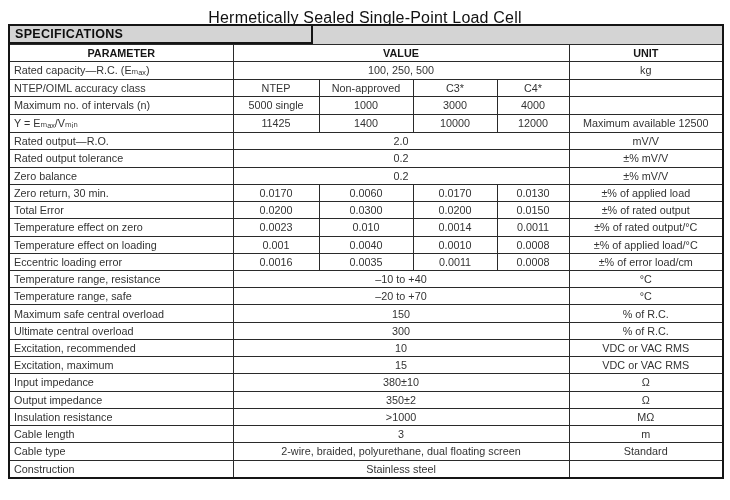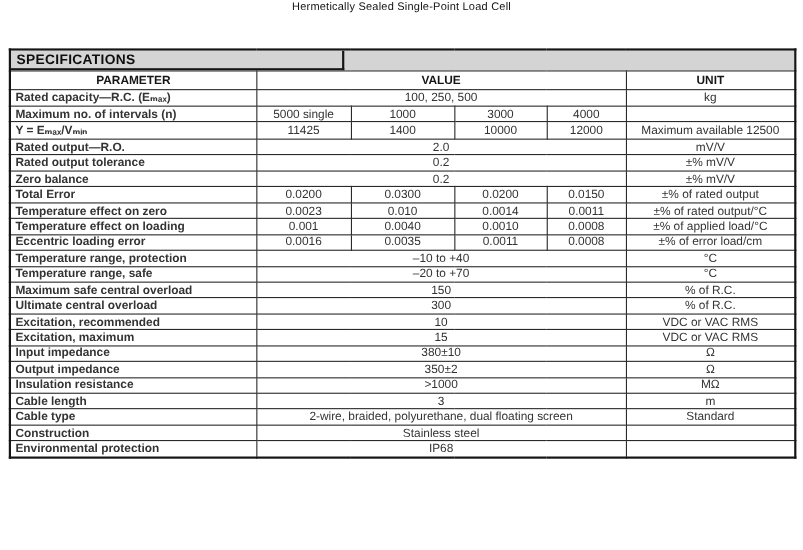--- a/index.html
+++ b/index.html
@@ -6,31 +6,31 @@
     margin: 0;
     padding: 0;
     width: 730px;
     height: 500px;
     background: #ffffff;
     font-family: "Liberation Sans", "DejaVu Sans", sans-serif;
     overflow: hidden;
   }
   .page-title {
     text-align: center;
-    padding-top: 1px;
-    font-size: 10px;
+    padding-top: 9px;
+    font-size: 16px;
     color: #121212;
     letter-spacing: 0.2px;
   }
   table.spec-table {
     position: absolute;
     left: 8px;
-    top: 44px;
+    top: 24px;
     width: 714px;
-    height: 373px;
+    height: 455px;
     border-collapse: collapse;
     table-layout: fixed;
     border: 2px solid #151515;
   }
   table.spec-table td {
     border: 1px solid #2a2a2a;
     font-size: 10.8px;
     padding: 0 4px;
     overflow: hidden;
     white-space: nowrap;
@@ -56,21 +56,21 @@
     color: #0e0e0e;
     letter-spacing: 0.3px;
   }
   tr.head-row { height: 17px; }
   tr.head-row td {
     font-weight: bold;
     text-align: center;
     color: #161616;
   }
   td.param-cell {
-    font-weight: bold;
+    font-weight: normal;
     text-align: left;
     color: #1c1c1c;
     padding-left: 5px;
   }
   td.value-cell, td.unit-cell {
     text-align: center;
   }
 </style>
 </head>
 <body>
@@ -96,20 +96,28 @@
       <td>PARAMETER</td>
       <td colspan="4">VALUE</td>
       <td>UNIT</td>
     </tr>
   <tr>
         <td class="param-cell">Rated capacity—R.C. (Eₘₐₓ)</td>
         <td class="value-cell" colspan="4">100, 250, 500</td>
         <td class="unit-cell">kg</td>
       </tr>
       <tr>
+        <td class="param-cell">NTEP/OIML accuracy class</td>
+        <td class="value-cell">NTEP</td>
+        <td class="value-cell">Non-approved</td>
+        <td class="value-cell">C3*</td>
+        <td class="value-cell">C4*</td>
+        <td class="unit-cell"></td>
+      </tr>
+      <tr>
         <td class="param-cell">Maximum no. of intervals (n)</td>
         <td class="value-cell">5000 single</td>
         <td class="value-cell">1000</td>
         <td class="value-cell">3000</td>
         <td class="value-cell">4000</td>
         <td class="unit-cell"></td>
       </tr>
       <tr>
         <td class="param-cell">Y = Eₘₐₓ/Vₘᵢₙ</td>
         <td class="value-cell">11425</td>
@@ -127,20 +135,28 @@
         <td class="param-cell">Rated output tolerance</td>
         <td class="value-cell" colspan="4">0.2</td>
         <td class="unit-cell">±% mV/V</td>
       </tr>
       <tr>
         <td class="param-cell">Zero balance</td>
         <td class="value-cell" colspan="4">0.2</td>
         <td class="unit-cell">±% mV/V</td>
       </tr>
       <tr>
+        <td class="param-cell">Zero return, 30 min.</td>
+        <td class="value-cell">0.0170</td>
+        <td class="value-cell">0.0060</td>
+        <td class="value-cell">0.0170</td>
+        <td class="value-cell">0.0130</td>
+        <td class="unit-cell">±% of applied load</td>
+      </tr>
+      <tr>
         <td class="param-cell">Total Error</td>
         <td class="value-cell">0.0200</td>
         <td class="value-cell">0.0300</td>
         <td class="value-cell">0.0200</td>
         <td class="value-cell">0.0150</td>
         <td class="unit-cell">±% of rated output</td>
       </tr>
       <tr>
         <td class="param-cell">Temperature effect on zero</td>
         <td class="value-cell">0.0023</td>
@@ -159,21 +175,21 @@
       </tr>
       <tr>
         <td class="param-cell">Eccentric loading error</td>
         <td class="value-cell">0.0016</td>
         <td class="value-cell">0.0035</td>
         <td class="value-cell">0.0011</td>
         <td class="value-cell">0.0008</td>
         <td class="unit-cell">±% of error load/cm</td>
       </tr>
       <tr>
-        <td class="param-cell">Temperature range, protection</td>
+        <td class="param-cell">Temperature range, resistance</td>
         <td class="value-cell" colspan="4">–10 to +40</td>
         <td class="unit-cell">°C</td>
       </tr>
       <tr>
         <td class="param-cell">Temperature range, safe</td>
         <td class="value-cell" colspan="4">–20 to +70</td>
         <td class="unit-cell">°C</td>
       </tr>
       <tr>
         <td class="param-cell">Maximum safe central overload</td>
@@ -216,21 +232,16 @@
         <td class="unit-cell">m</td>
       </tr>
       <tr>
         <td class="param-cell">Cable type</td>
         <td class="value-cell" colspan="4">2-wire, braided, polyurethane, dual floating screen</td>
         <td class="unit-cell">Standard</td>
       </tr>
       <tr>
         <td class="param-cell">Construction</td>
         <td class="value-cell" colspan="4">Stainless steel</td>
-        <td class="unit-cell"></td>
-      </tr>
-      <tr>
-        <td class="param-cell">Environmental protection</td>
-        <td class="value-cell" colspan="4">IP68</td>
         <td class="unit-cell"></td>
       </tr>
     </tbody>
 </table>
 
 </body></html>

